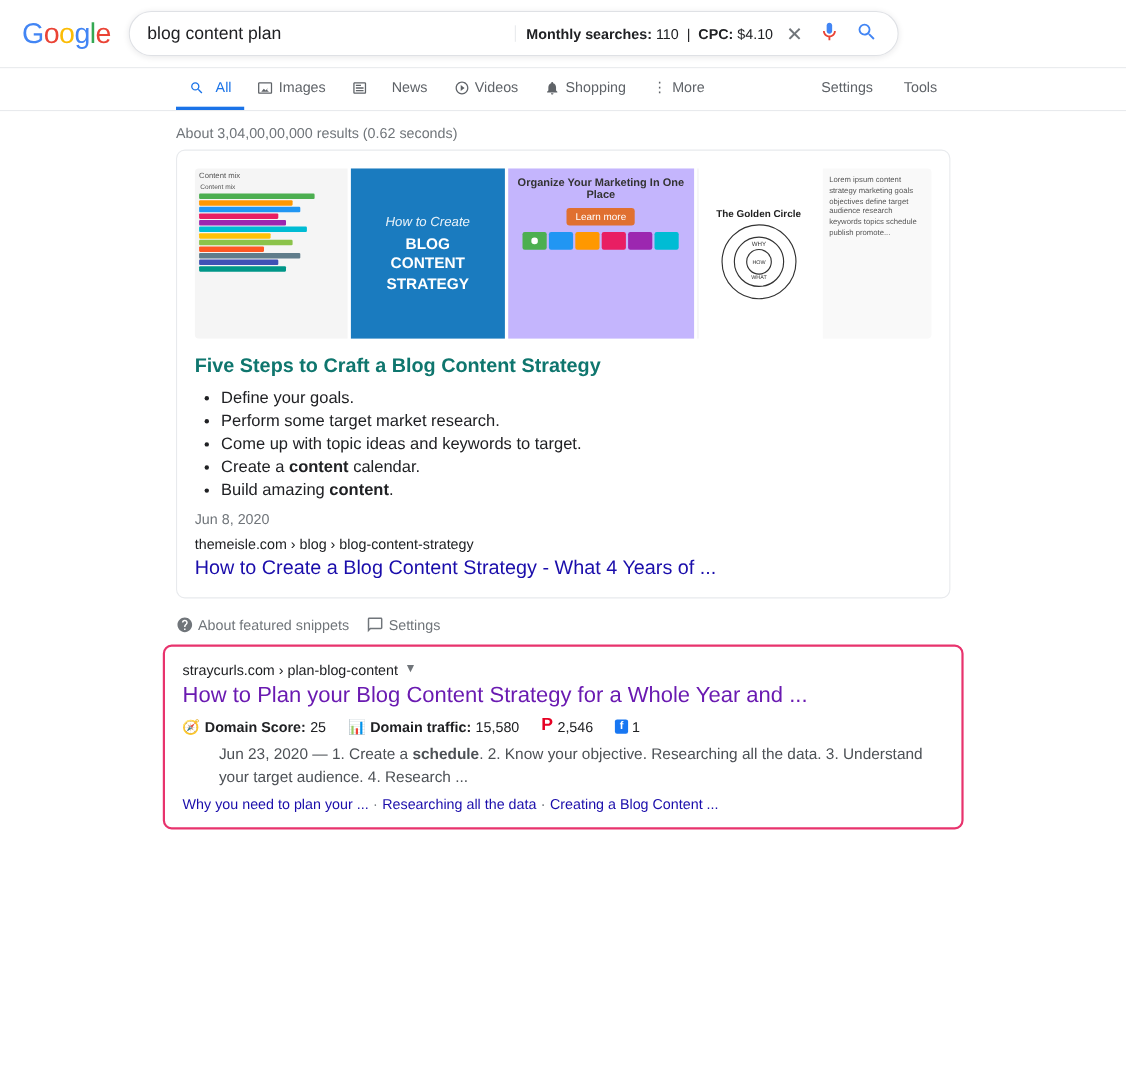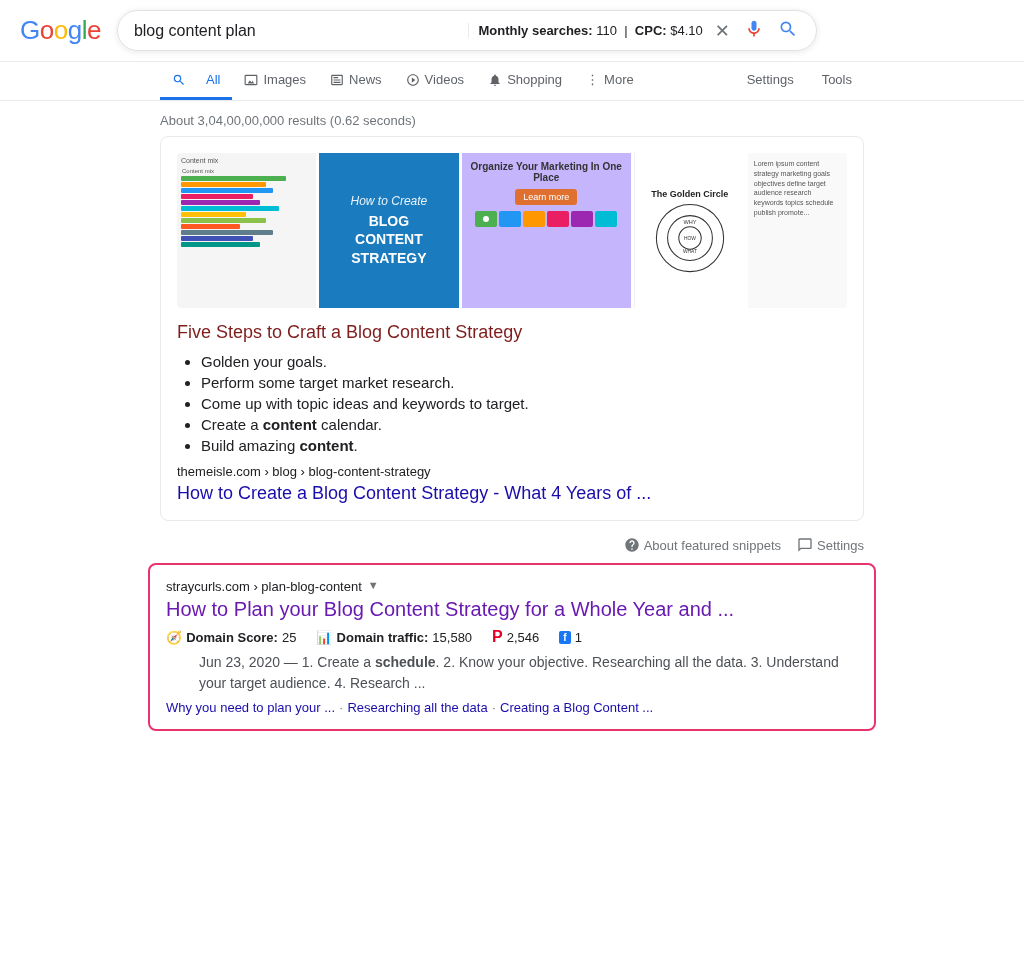--- a/index.html
+++ b/index.html
@@ -40,33 +40,33 @@
     </button>
     <button style="background:none; border:none; cursor:pointer; padding:0 2px;">
       <svg width="20" height="20" viewBox="0 0 24 24">
         <path d="M15.5 14h-.79l-.28-.27A6.471 6.471 0 0 0 16 9.5 6.5 6.5 0 1 0 9.5 16c1.61 0 3.09-.59 4.23-1.57l.27.28v.79l5 4.99L20.49 19l-4.99-5zm-6 0C7.01 14 5 11.99 5 9.5S7.01 5 9.5 5 14 7.01 14 9.5 11.99 14 9.5 14z" fill="#4285F4"></path>
       </svg>
     </button>
   </div>
 </div>
 
 <div style="display:flex; align-items:center; padding: 0 160px; border-bottom: 1px solid #e8eaed; gap: 0;">
-  <a href="#" style="display:flex; align-items:center; gap:20px; padding: 10px 12px; font-size:13px; color:#1a73e8; border-bottom: 3px solid #1a73e8; text-decoration:none;">
+  <a href="#" style="display:flex; align-items:center; gap:10px; padding: 10px 12px; font-size:13px; color:#1a73e8; border-bottom: 3px solid #1a73e8; text-decoration:none;">
     <svg width="14" height="14" viewBox="0 0 24 24">
         <path d="M15.5 14h-.79l-.28-.27A6.471 6.471 0 0 0 16 9.5 6.5 6.5 0 1 0 9.5 16c1.61 0 3.09-.59 4.23-1.57l.27.28v.79l5 4.99L20.49 19l-4.99-5zm-6 0C7.01 14 5 11.99 5 9.5S7.01 5 9.5 5 14 7.01 14 9.5 11.99 14 9.5 14z" fill="#1a73e8"></path>
       </svg>
     <span>All</span>
   </a>
   <a href="#" style="display:flex; align-items:center; gap:5px; padding: 10px 12px; font-size:13px; color:#5f6368; border-bottom: 3px solid transparent; text-decoration:none;">
     <svg width="14" height="14" viewBox="0 0 24 24">
         <path d="M21 3H3C2 3 1 4 1 5v14c0 1.1.9 2 2 2h18c1 0 2-1 2-2V5c0-1-1-2-2-2zm0 16H3V5h18v14zm-5-7l-3 3.72L10 13l-4 5h12l-3-3z" fill="#5f6368"></path>
       </svg>
     <span>Images</span>
   </a>
-  <a href="#" style="display:flex; align-items:center; gap:5px; padding: 10px 12px; font-size:13px; color:#5f6368; border-bottom: 3px solid transparent; text-decoration:none;">
+  <a href="#" style="display:flex; align-items:center; gap:22px; padding: 10px 12px; font-size:13px; color:#5f6368; border-bottom: 3px solid transparent; text-decoration:none;">
     <svg width="14" height="14" viewBox="0 0 24 24">
         <path d="M20 3H4c-1.1 0-2 .9-2 2v14c0 1.1.9 2 2 2h16c1.1 0 2-.9 2-2V5c0-1.1-.9-2-2-2zm0 16H4V5h16v14zM6 7h8v2H6V7zm0 4h12v2H6v-2zm0 4h12v2H6v-2z" fill="#5f6368"></path>
       </svg>
     <span>News</span>
   </a>
   <a href="#" style="display:flex; align-items:center; gap:5px; padding: 10px 12px; font-size:13px; color:#5f6368; border-bottom: 3px solid transparent; text-decoration:none;">
     <svg width="14" height="14" viewBox="0 0 24 24">
         <path d="M10 16.5l6-4.5-6-4.5v9zM12 2C6.48 2 2 6.48 2 12s4.48 10 10 10 10-4.48 10-10S17.52 2 12 2zm0 18c-4.41 0-8-3.59-8-8s3.59-8 8-8 8 3.59 8 8-3.59 8-8 8z" fill="#5f6368"></path>
       </svg>
     <span>Videos</span>
@@ -146,33 +146,34 @@
         <text x="50" y="72" text-anchor="middle" font-size="7" fill="#333">WHAT</text>
       </svg>
     </div>
 
     <div style="flex:0.8; background:#f9f9f9; padding:6px; font-size:7px; color:#555; overflow:hidden; line-height:1.4;">
       Lorem ipsum content strategy marketing goals objectives define target audience research keywords topics schedule publish promote...
     </div>
   </div>
 
   
-  <div style="font-size:18px; font-weight:normal; color:#7f1d1d; margin-bottom:10px;">Five Steps to Craft a Blog Content Strategy</div>
+  <div style="font-size:18px; font-weight:bold; color:#0f766e; margin-bottom:10px;">Five Steps to Craft a Blog Content Strategy</div>
   <ul style="list-style:disc; padding-left:24px; margin-bottom:10px;">
-    <li style="margin-bottom:4px; font-size:15px;">Golden your goals.</li>
+    <li style="margin-bottom:4px; font-size:15px;">Define your goals.</li>
     <li style="margin-bottom:4px; font-size:15px;">Perform some target market research.</li>
     <li style="margin-bottom:4px; font-size:15px;">Come up with topic ideas and keywords to target.</li>
     <li style="margin-bottom:4px; font-size:15px;">Create a <strong>content</strong> calendar.</li>
     <li style="margin-bottom:0; font-size:15px;">Build amazing <strong>content</strong>.</li>
   </ul>
+  <div style="font-size:13px; color:#70757a; margin-bottom:8px;">Jun 8, 2020</div>
   <div style="font-size:13px; color:#202124; margin-bottom:4px;">themeisle.com › blog › blog-content-strategy</div>
   <a href="#" style="font-size:18px; color:#1a0dab; text-decoration:none;">How to Create a Blog Content Strategy - What 4 Years of ...</a>
 </div>
 
-<div style="display:flex; justify-content:flex-end; align-items:center; gap:16px; padding: 6px 160px 10px; font-size:13px; color:#70757a;">
+<div style="display:flex; align-items:center; gap:16px; padding: 6px 160px 10px; font-size:13px; color:#70757a;">
   <div style="display:flex; align-items:center; gap:4px; cursor:pointer;">
     <svg width="16" height="16" viewBox="0 0 24 24">
         <path d="M12 2C6.48 2 2 6.48 2 12s4.48 10 10 10 10-4.48 10-10S17.52 2 12 2zm1 17h-2v-2h2v2zm2.07-7.75l-.9.92C13.45 12.9 13 13.5 13 15h-2v-.5c0-1.1.45-2.1 1.17-2.83l1.24-1.26c.37-.36.59-.86.59-1.41 0-1.1-.9-2-2-2s-2 .9-2 2H8c0-2.21 1.79-4 4-4s4 1.79 4 4c0 .88-.36 1.68-.93 2.25z" fill="#70757a"></path>
       </svg>
     <span>About featured snippets</span>
   </div>
   <div style="display:flex; align-items:center; gap:4px; cursor:pointer;">
     <svg width="16" height="16" viewBox="0 0 24 24">
         <path d="M20 2H4c-1.1 0-2 .9-2 2v18l4-4h14c1.1 0 2-.9 2-2V4c0-1.1-.9-2-2-2zm0 14H5.17L4 17.17V4h16v12z" fill="#70757a"></path>
       </svg>

